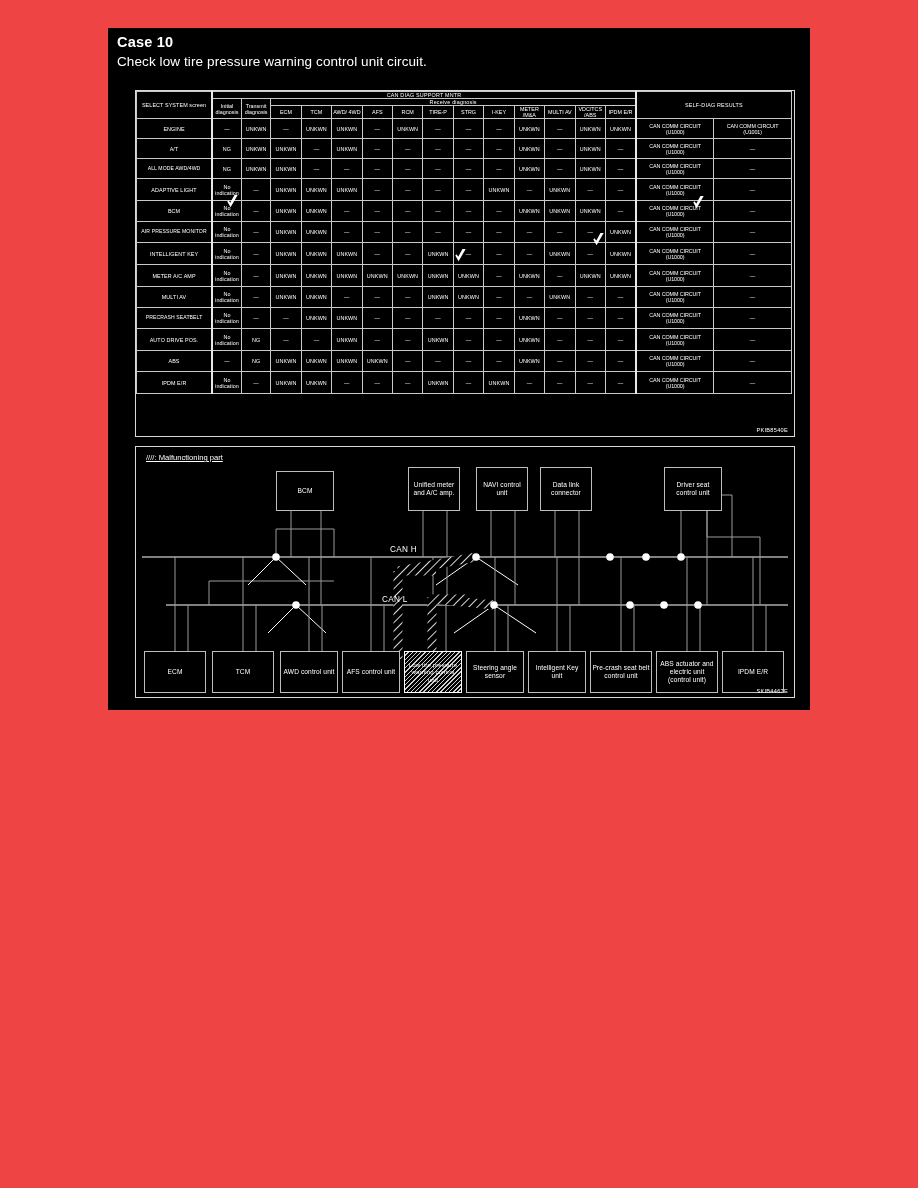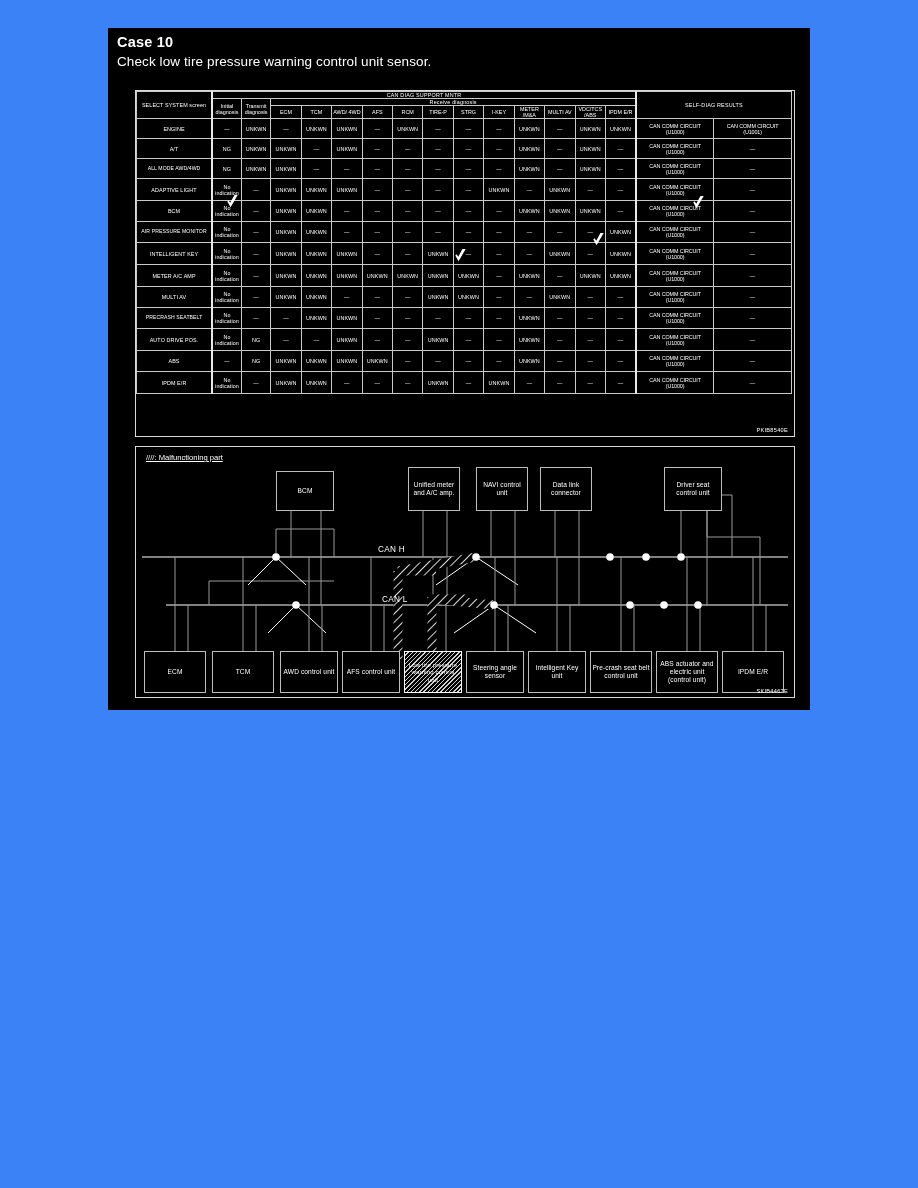--- a/index.html
+++ b/index.html
@@ -1,18 +1,18 @@
 <!DOCTYPE html>
 <html><head>
 <meta charset="utf-8">
 <style>
   html,body{margin:0;padding:0;background:#fff;}
   body{width:918px;height:1188px;font-family:"Liberation Sans",sans-serif;}
 
-  #page{position:relative;width:918px;height:1188px;background:#3b82f6;}
+  #page{position:relative;width:918px;height:1188px;background:#ef4444;}
 
   
   #panel{position:absolute;left:108px;top:28px;width:702px;height:682px;background:#000;}
 
   
   .case-title{position:absolute;left:9px;top:6px;color:#fff;font-size:14.5px;font-weight:bold;letter-spacing:.2px;}
   .case-sub{position:absolute;left:9px;top:26px;color:#fff;font-size:13.5px;letter-spacing:.1px;white-space:nowrap;}
 
   
   #tableblock{position:absolute;left:27px;top:62px;width:658px;height:345px;background:#000;border:1px solid #d8d8d8;}
@@ -51,21 +51,21 @@
   .nodebox span{display:block;padding:0 1px;}
   .buslabel{position:absolute;color:#fff;font-size:8.2px;letter-spacing:.3px;}
 </style>
 </head>
 <body>
 
 <div id="page">
   <div id="panel">
 
     <div class="case-title">Case 10</div>
-    <div class="case-sub">Check low tire pressure warning control unit sensor.</div>
+    <div class="case-sub">Check low tire pressure warning control unit circuit.</div>
 
     <div id="tableblock">
       <table class="cantbl">
         <colgroup>
           <col style="width:72px">
             <col style="width:28px">
             <col style="width:28px">
           <col style="width:29px">
             <col style="width:29px">
             <col style="width:29px">
@@ -484,19 +484,19 @@
           <div class="nodebox" style="left: 454px; top: 204px; width: 62px; height: 42px;">
             <span>Pre-crash seat belt control unit</span>
           </div>
           <div class="nodebox" style="left: 520px; top: 204px; width: 62px; height: 42px;">
             <span>ABS actuator and electric unit (control unit)</span>
           </div>
           <div class="nodebox" style="left: 586px; top: 204px; width: 62px; height: 42px;">
             <span>IPDM E/R</span>
           </div>
         </div>
-      <div class="buslabel" style="left:242px;top:98px;">CAN H</div>
+      <div class="buslabel" style="left:254px;top:98px;">CAN H</div>
       <div class="buslabel" style="left:246px;top:148px;">CAN L</div>
       <div class="figid" style="right:6px;bottom:3px;">SKIB4467E</div>
     </div>
 
   </div>
 </div>
 
 </body></html>

